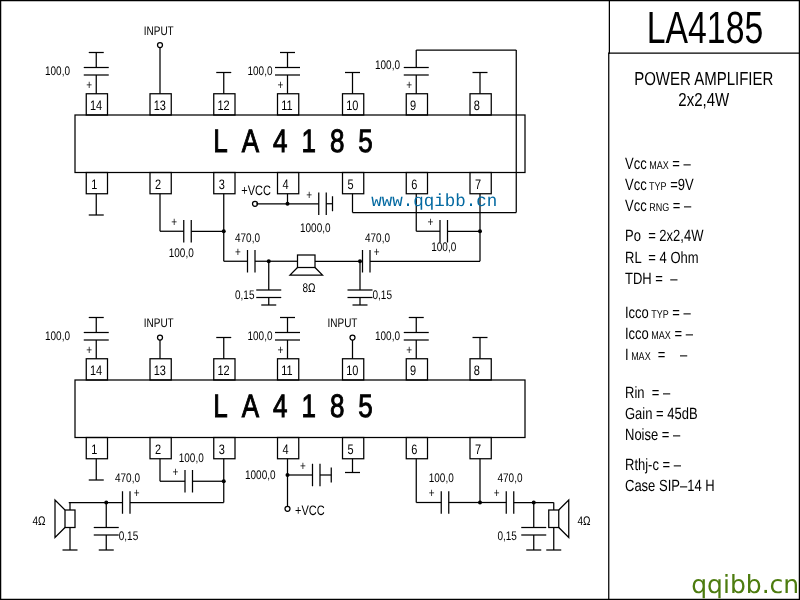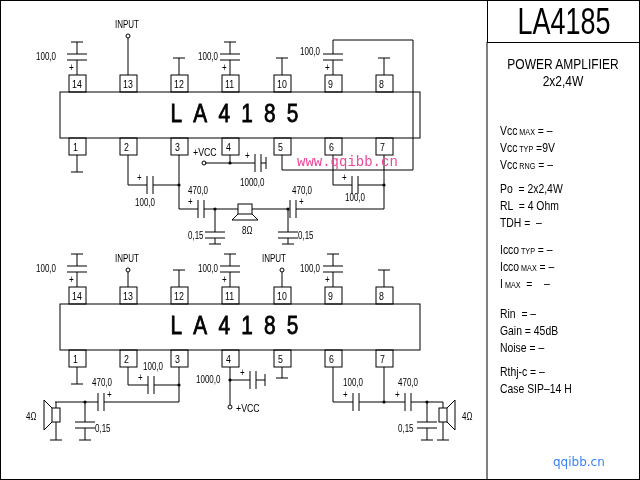--- a/index.html
+++ b/index.html
@@ -7,22 +7,22 @@
   #frame{position:absolute;left:0;top:0;width:638px;height:478px;border:1px solid #000;}
   svg{position:absolute;left:0;top:0;}
   .t{font-family:"Liberation Sans",sans-serif;fill:#000;}
   .spec{position:absolute;left:500px;font-family:"Liberation Sans",sans-serif;font-size:13px;color:#000;transform:scaleX(0.8);transform-origin:left top;white-space:pre;}
   .spec small{font-size:9px;}
   #title-box{position:absolute;left:487px;top:-1px;width:152px;height:43px;border:1px solid #000;border-right:none;border-top:none;}
   #title{position:absolute;left:0;top:2px;width:152px;text-align:center;font-size:36px;font-family:"Liberation Sans",sans-serif;transform:scaleX(0.75);color:#000;}
   #subtitle1,#subtitle2{position:absolute;left:487px;width:152px;text-align:center;font-size:15px;font-family:"Liberation Sans",sans-serif;color:#000;}
   #subtitle1{top:55px;transform:scaleX(0.8);}
   #subtitle2{top:72px;transform:scaleX(0.8);}
-  #watermark{position:absolute;left:553px;top:455px;font-size:12px;color:#3b82f6;font-family:"DejaVu Sans",sans-serif;}
-  #watermark2{position:absolute;left:297px;top:154px;font-size:14px;color:#ec4899;font-family:"Liberation Mono",monospace;letter-spacing:0px;}
+  #watermark{position:absolute;left:553px;top:455px;font-size:20px;color:#4d7c0f;font-family:"DejaVu Sans",sans-serif;}
+  #watermark2{position:absolute;left:297px;top:154px;font-size:14px;color:#0369a1;font-family:"Liberation Mono",monospace;letter-spacing:0px;}
 </style>
 </head>
 <body>
 
 <div id="frame"></div>
 <div id="title-box">
   <div id="title">LA4185</div>
 </div>
 <div id="subtitle1">POWER AMPLIFIER</div>
 <div id="subtitle2">2x2,4W</div>

